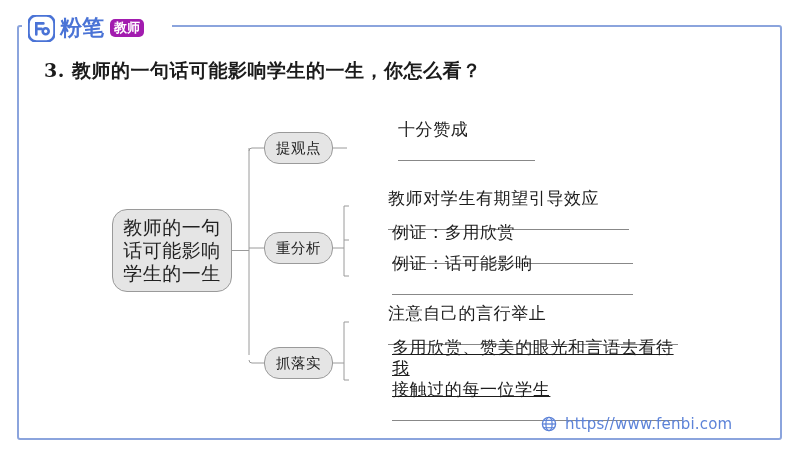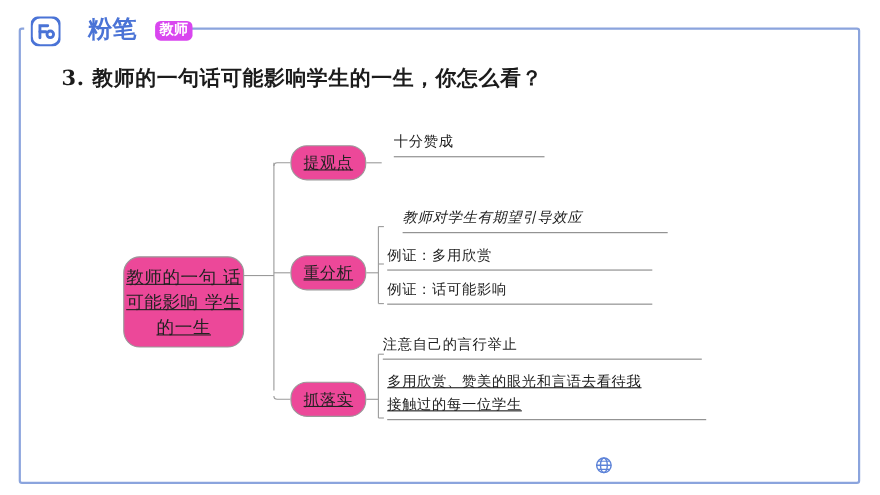--- a/index.html
+++ b/index.html
@@ -54,109 +54,106 @@
     position: relative;
   }
   #brand-logo .mark svg { display: block; }
   #brand-logo .wordmark {
     font-family: "DejaVu Sans", "Liberation Sans", sans-serif;
     font-size: 22px;
     font-weight: bold;
     color: #4a73d6;
     letter-spacing: 0px;
     line-height: 1;
-    margin-left: 20px;
   }
   #brand-logo .badge {
-    background: #d946ef;
+    background: #a21caf;
     color: #ffffff;
     font-family: "DejaVu Sans", "Liberation Sans", sans-serif;
     font-size: 13px;
     font-weight: bold;
     border-radius: 5px;
     padding: 2px 4px 3px 4px;
     line-height: 1;
-    margin-left: 12px;
+    margin-left: 1px;
   }
 
   
   #question-title {
     position: absolute;
     left: 44px;
     top: 58px;
     font-family: "DejaVu Serif", "Liberation Serif", serif;
     font-size: 19px;
     font-weight: bold;
     color: #1b1b1b;
     letter-spacing: 0.5px;
     white-space: nowrap;
-    margin-left: 12px;
   }
 
   
   #mindmap {
     position: absolute;
     left: 0;
     top: 0;
     width: 800px;
     height: 450px;
     pointer-events: none;
   }
   #mindmap svg { display: block; }
 
   
   .node {
     position: absolute;
     box-sizing: border-box;
     border: 1px solid #9a9a9a;
     border-radius: 15px;
-    background: #ec4899;
+    background: #e5e5e5;
     color: #222222;
     font-family: "DejaVu Serif", "Liberation Serif", serif;
     display: flex;
     align-items: center;
     justify-content: center;
     text-align: center;
-    text-decoration: underline;
   }
   #root-node {
     left: 112px;
     top: 209px;
-    width: 110px;
+    width: 120px;
     height: 83px;
-    font-size: 16px;
+    font-size: 19px;
     line-height: 23px;
     letter-spacing: 0.5px;
-    margin-top: 24px;
   }
   .branch-node {
     width: 69px;
     height: 32px;
     font-size: 14.5px;
     letter-spacing: 0.5px;
   }
   #branch-node-0 { left: 264px; top: 132px; }
   #branch-node-1 { left: 264px; top: 232px; }
   #branch-node-2 { left: 264px; top: 347px; }
 
   
   .leaf {
     position: absolute;
     font-family: "DejaVu Serif", "Liberation Serif", serif;
-    font-size: 13px;
+    font-size: 17px;
     color: #1d1d1d;
     letter-spacing: 0.6px;
     line-height: 21px;
     box-sizing: border-box;
-    padding-bottom: 2px;
+    padding-bottom: 20px;
     border-bottom: 1px solid #888888;
     white-space: pre-line;
+    margin-left: 40px;
   }
   #leaf-0-0 { left: 358px; top: 119px; width: 137px; }
-  #leaf-1-0 { left: 366px; top: 188px; width: 241px; font-style: italic; }
+  #leaf-1-0 { left: 348px; top: 188px; width: 241px; }
   #leaf-1-1 { left: 352px; top: 222px; width: 241px; }
   #leaf-1-2 { left: 352px; top: 253px; width: 241px; }
   #leaf-2-0 { left: 348px; top: 303px; width: 290px; }
   #leaf-2-1 { left: 352px; top: 337px; width: 290px; text-decoration: underline; }
 
   
   #footer-url {
     position: absolute;
     left: 541px;
     top: 415px;
@@ -245,13 +242,14 @@
 <div id="footer-url">
   <span class="globe">
     <svg viewBox="0 0 16 16" width="16" height="16" aria-hidden="true">
       <circle cx="8" cy="8" r="6.6" fill="none" stroke="#5d83d8" stroke-width="1.3"></circle>
       <ellipse cx="8" cy="8" rx="3.1" ry="6.6" fill="none" stroke="#5d83d8" stroke-width="1.3"></ellipse>
       <path d="M1.6 8 L14.4 8" stroke="#5d83d8" stroke-width="1.3"></path>
       <path d="M2.8 4.3 L13.2 4.3" stroke="#5d83d8" stroke-width="1.1"></path>
       <path d="M2.8 11.7 L13.2 11.7" stroke="#5d83d8" stroke-width="1.1"></path>
     </svg>
   </span>
+  <span>https//www.fenbi.com</span>
 </div>
 
 </body></html>

